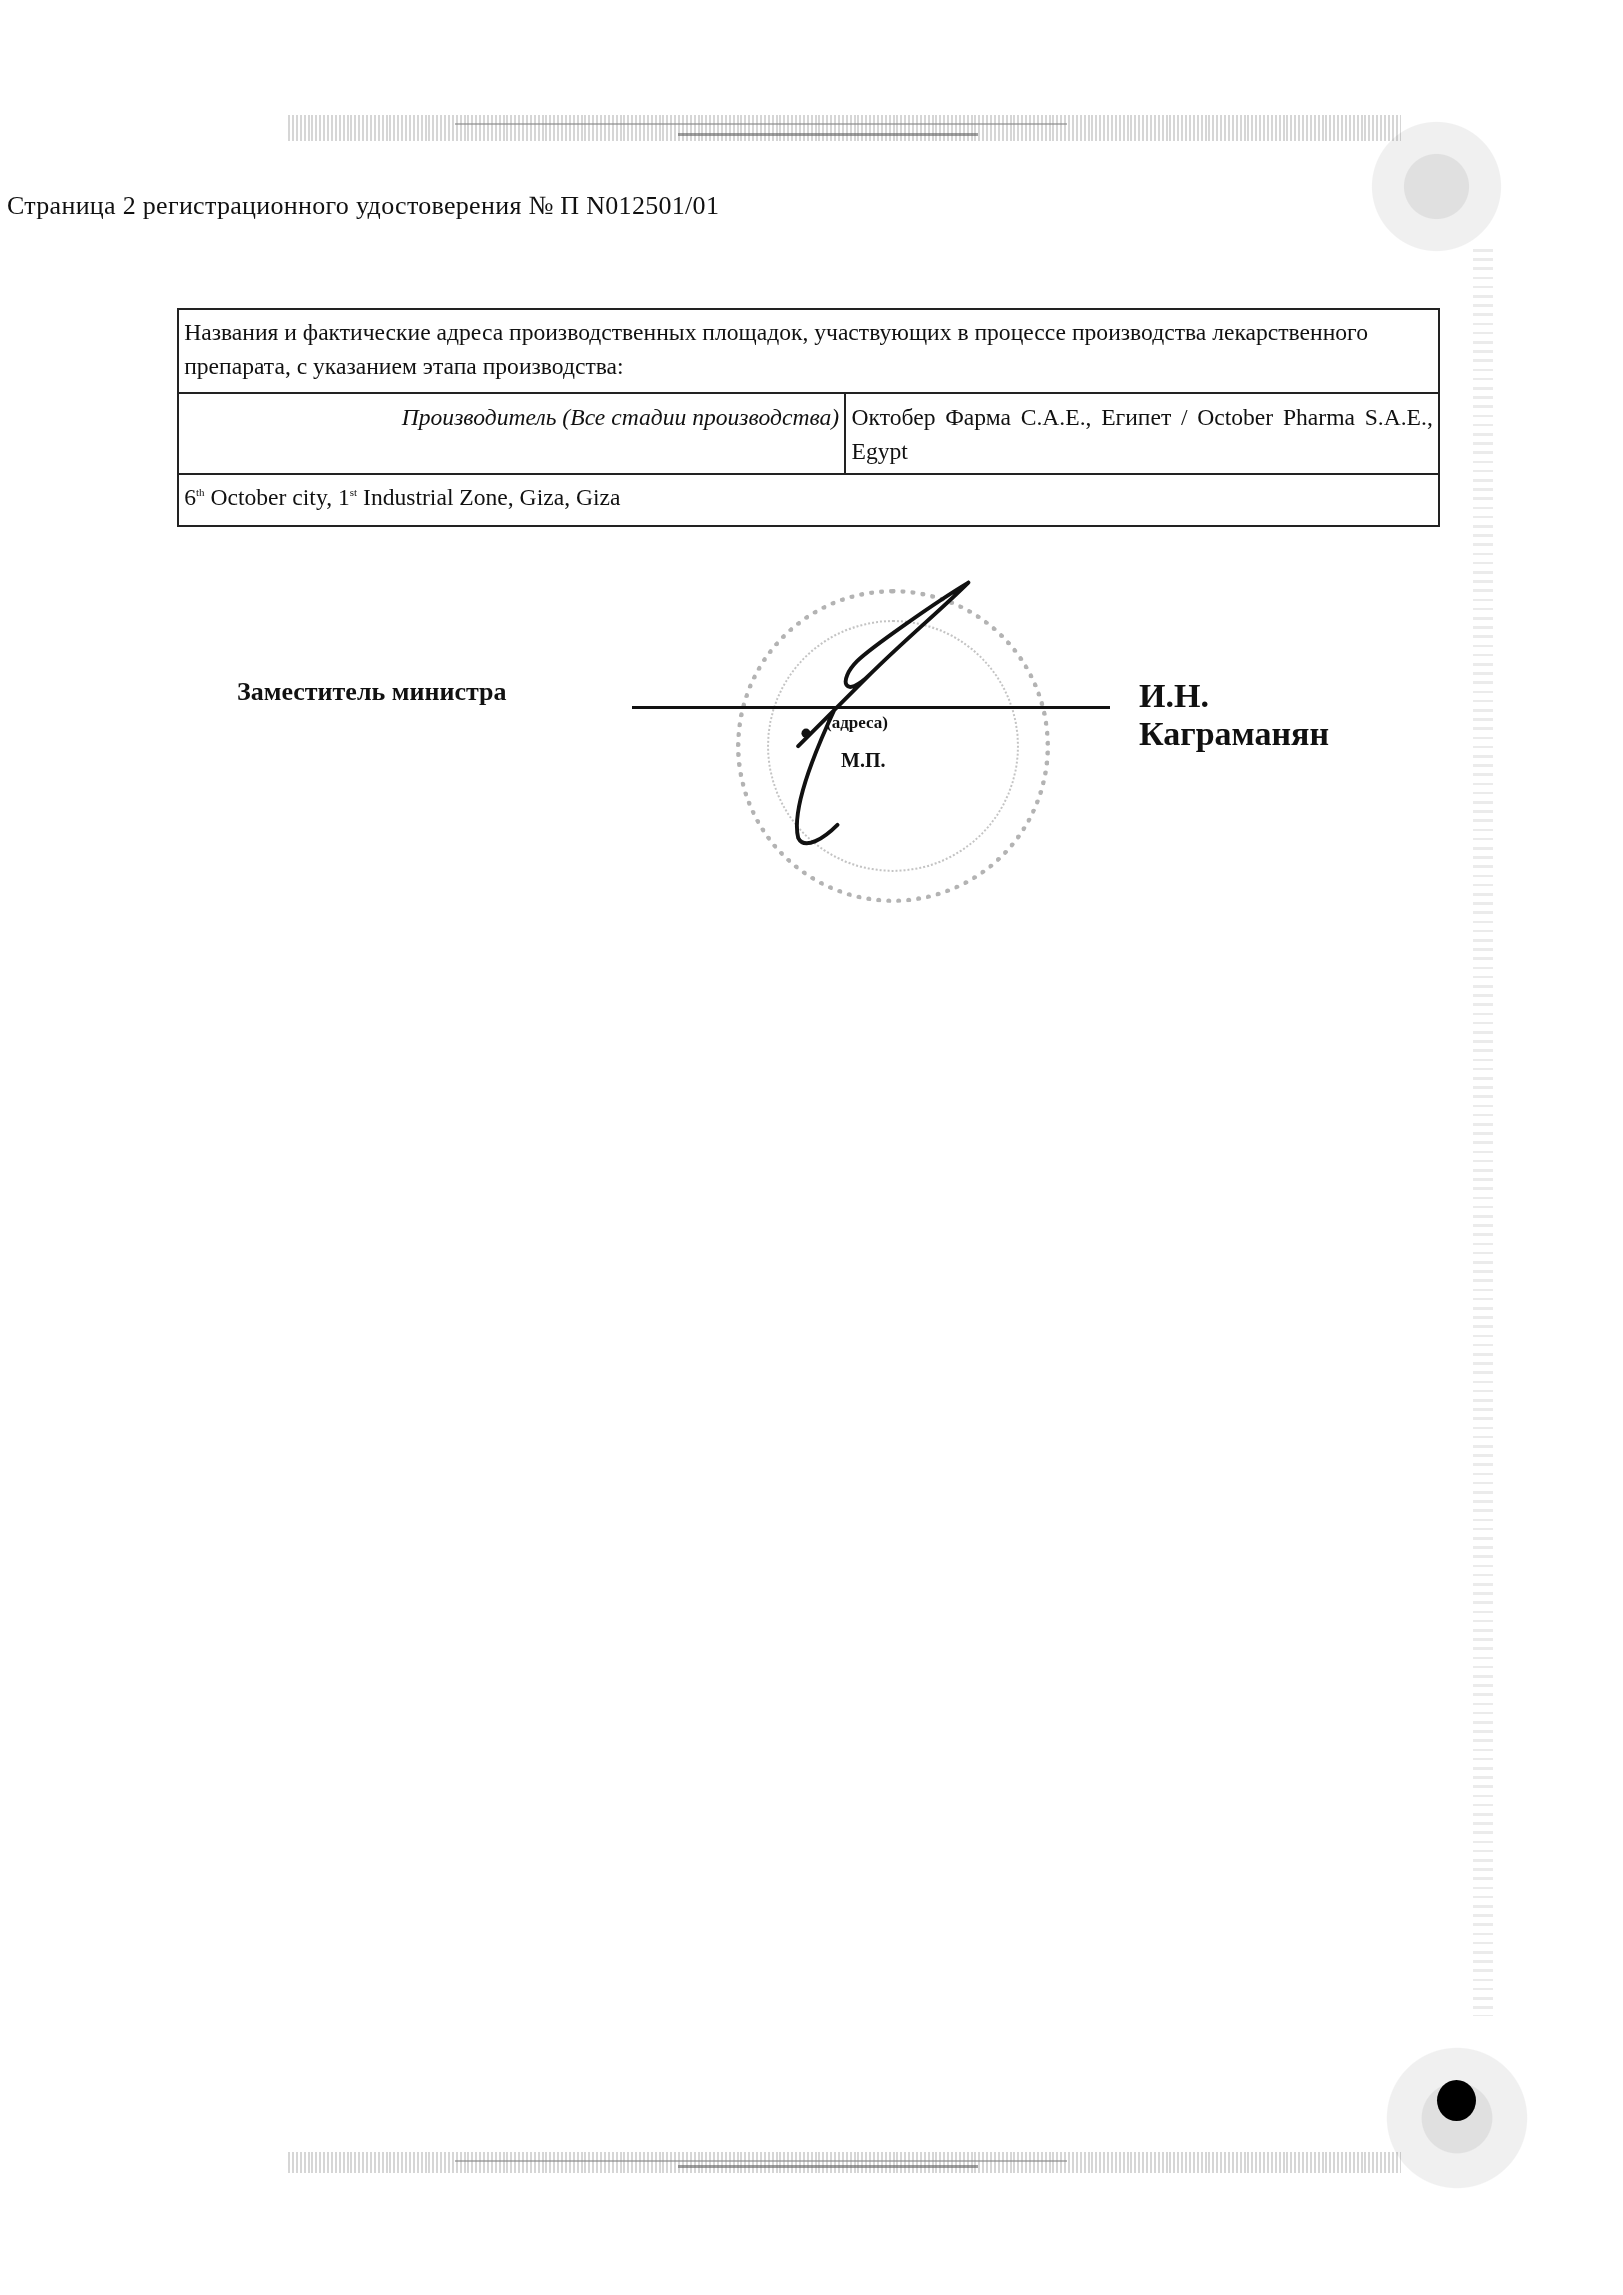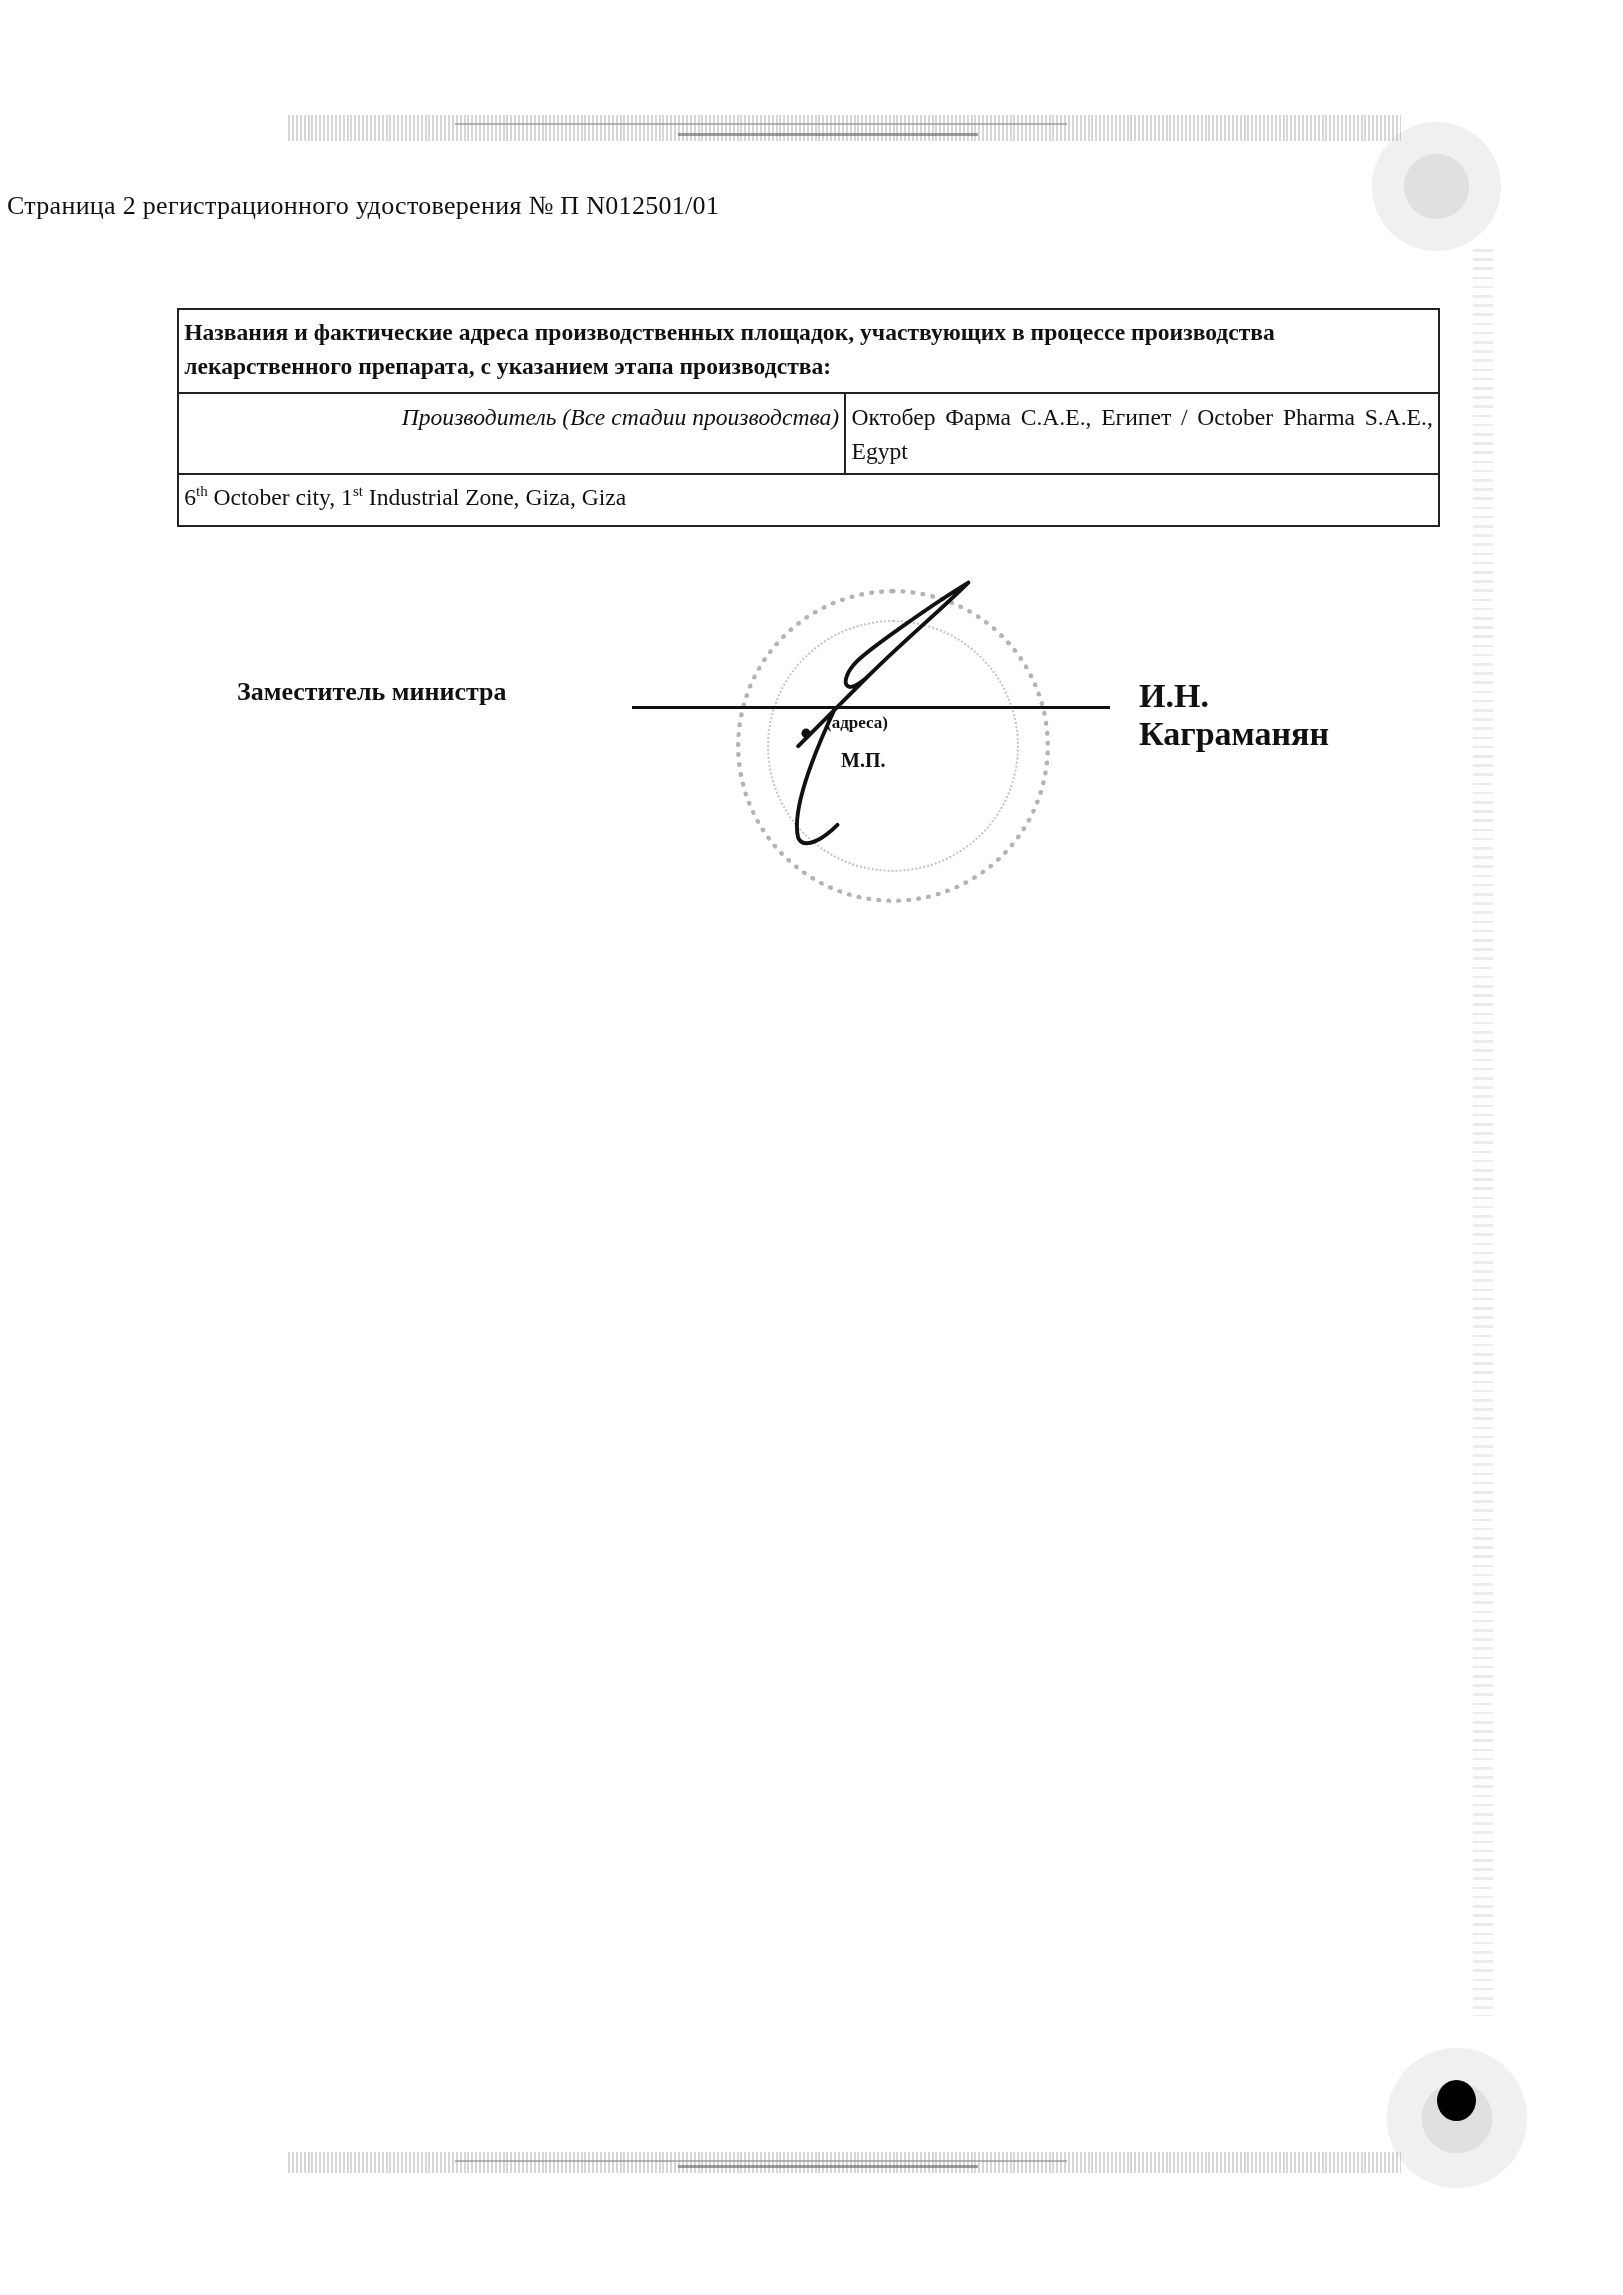--- a/index.html
+++ b/index.html
@@ -23,25 +23,25 @@
 
   .side-strip { position: absolute; left: 1473px; top: 249px; width: 19.6px; height: 1767px;
                 background: repeating-linear-gradient(180deg, rgba(0,0,0,.08) 0 2.6px, transparent 2.6px 9.2px); }
 
   .page-heading { position: absolute; top: 191px; left: 7px; width: 1623px; text-align: left;
                   font-size: 26px; letter-spacing: 0.3px; }
 
   table.sites { position: absolute; left: 177px; top: 308px; width: 1263px;
                 border-collapse: collapse; font-size: 23.6px; }
   table.sites td { border: 2px solid #222; padding: 5.2px 5.2px; vertical-align: top; line-height: 1.45; }
-  td.hdr { font-weight: bold; height: 72px; padding-top: 9.2px; }
+  td.hdr { font-weight: normal; height: 72px; padding-top: 9.2px; }
   td.role { font-style: italic; width: 655px; height: 63px; text-align: right; }
   td.org { text-align: justify; font-family: Liberation Serif, serif; }
   td.addr { height: 39px; }
-  sup { font-size: 15px; margin-top: 20px; }
+  sup { font-size: 11px; margin-top: 20px; }
 
   .sign-row { position: absolute; top: 677px; left: 0; width: 1303px; height: 39px; }
   .deputy { position: absolute; left: 237px; top: 0; font-size: 26px; font-weight: bold; }
   .sign-line { position: absolute; left: 632px; top: 29px; width: 478px; height: 2.6px; background: #111; }
   .signer { position: absolute; left: 1139px; top: 0; font-size: 34px; font-weight: bold; }
   .sig-caption { position: absolute; left: 826px; top: 713px; font-size: 17px; font-weight: bold; }
   .stamp-mark { position: absolute; left: 841px; top: 749px; font-size: 20px; font-weight: bold; }
 
   .seal { position: absolute; left: 736px; top: 589px; width: 314px; height: 314px; border-radius: 50%;
           border: 5.2px dotted #9a9a9a; box-sizing: border-box; opacity: .75; }

